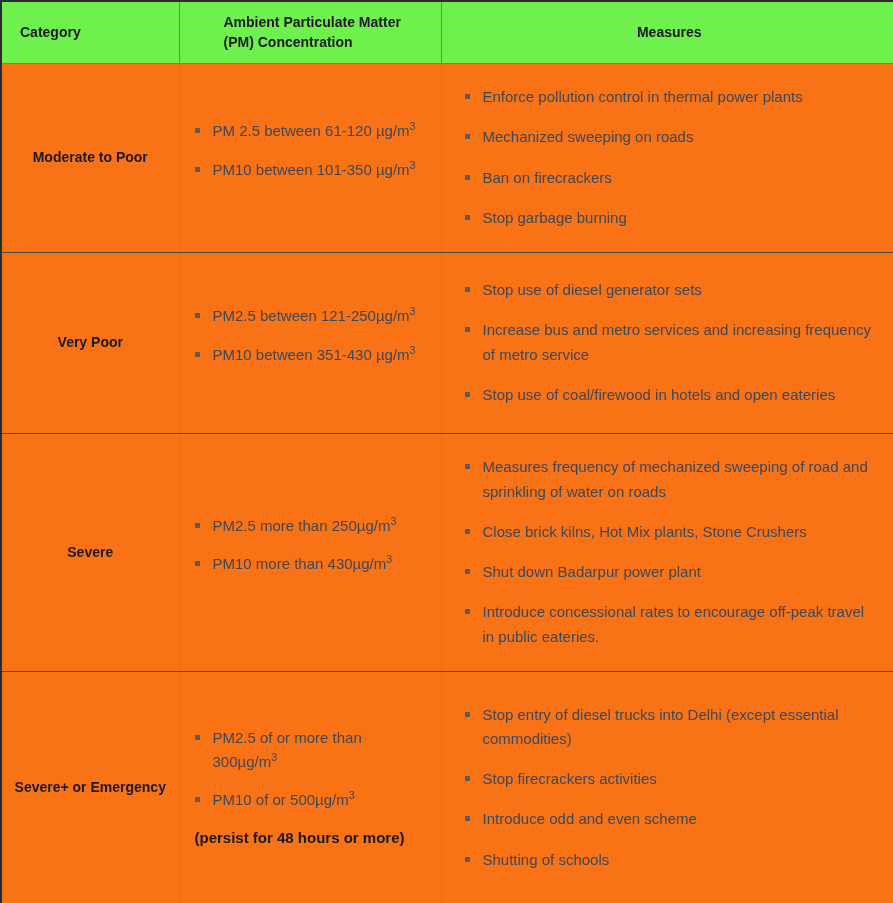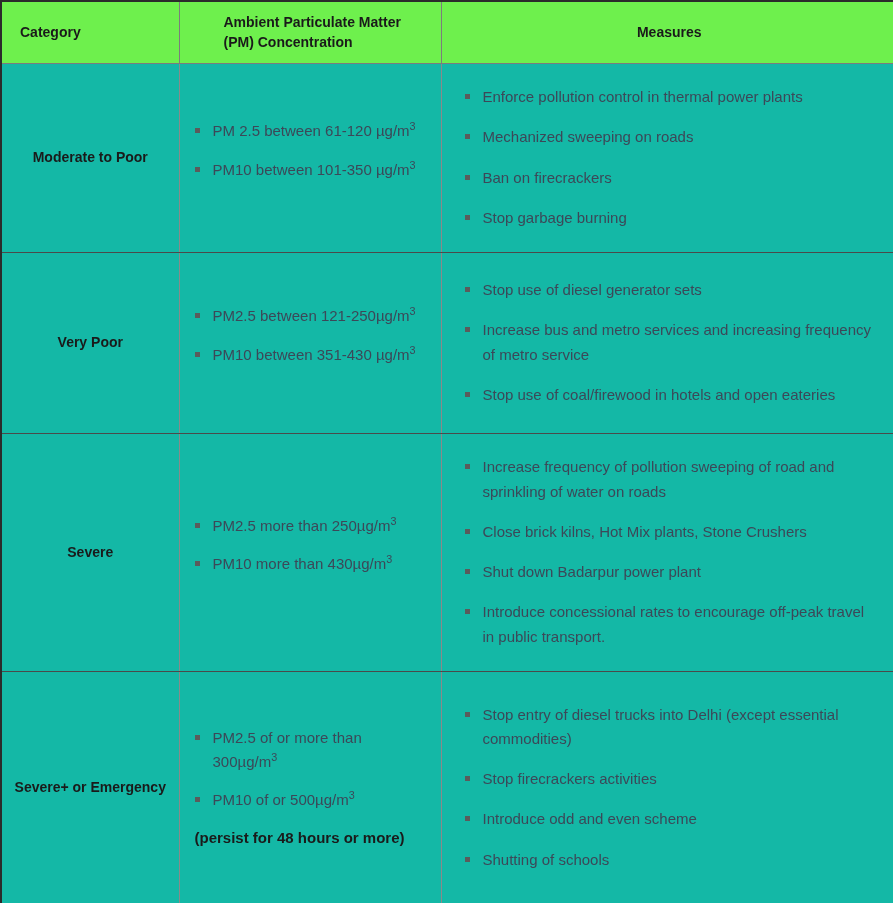--- a/index.html
+++ b/index.html
@@ -51,21 +51,21 @@
 
   thead th.th-category { text-align: left; }
   thead th.th-pm       { text-align: left; padding-left: 44px; }
   thead th.th-measures { }
 
   tbody td {
     border-right: 1px solid #8a8a8a;
     border-bottom: 1px solid #4a4a4a;
     vertical-align: middle;
     box-sizing: border-box;
-    background: #14b8a6;
+    background: #f97316;
   }
   tbody td:last-child { border-right: none; }
   tbody tr:last-child td { border-bottom: none; }
 
   td.cat-cell {
     text-align: center;
     font-size: 14px;
     font-weight: bold;
     color: #1a1a1a;
     line-height: 1.35;
@@ -184,24 +184,24 @@
       <tr class="row-severe">
         <td class="cat-cell">Severe</td>
         <td class="pm-cell">
           <ul class="bullets">
             <li><span>PM2.5 more than 250µg/m</span><sup>3</sup></li>
             <li><span>PM10 more than 430µg/m</span><sup>3</sup></li>
           </ul>
         </td>
         <td class="measures-cell">
           <ul class="bullets">
-            <li>Increase frequency of pollution sweeping of road and sprinkling of water on roads</li>
+            <li>Measures frequency of mechanized sweeping of road and sprinkling of water on roads</li>
             <li>Close brick kilns, Hot Mix plants, Stone Crushers</li>
             <li>Shut down Badarpur power plant</li>
-            <li>Introduce concessional rates to encourage off-peak travel in public transport.</li>
+            <li>Introduce concessional rates to encourage off-peak travel in public eateries.</li>
           </ul>
         </td>
       </tr>
 
       <tr class="row-emergency">
         <td class="cat-cell">Severe+ or Emergency</td>
         <td class="pm-cell">
           <ul class="bullets">
             <li><span>PM2.5 of or more than 300µg/m</span><sup>3</sup></li>
             <li><span>PM10 of or 500µg/m</span><sup>3</sup></li>

